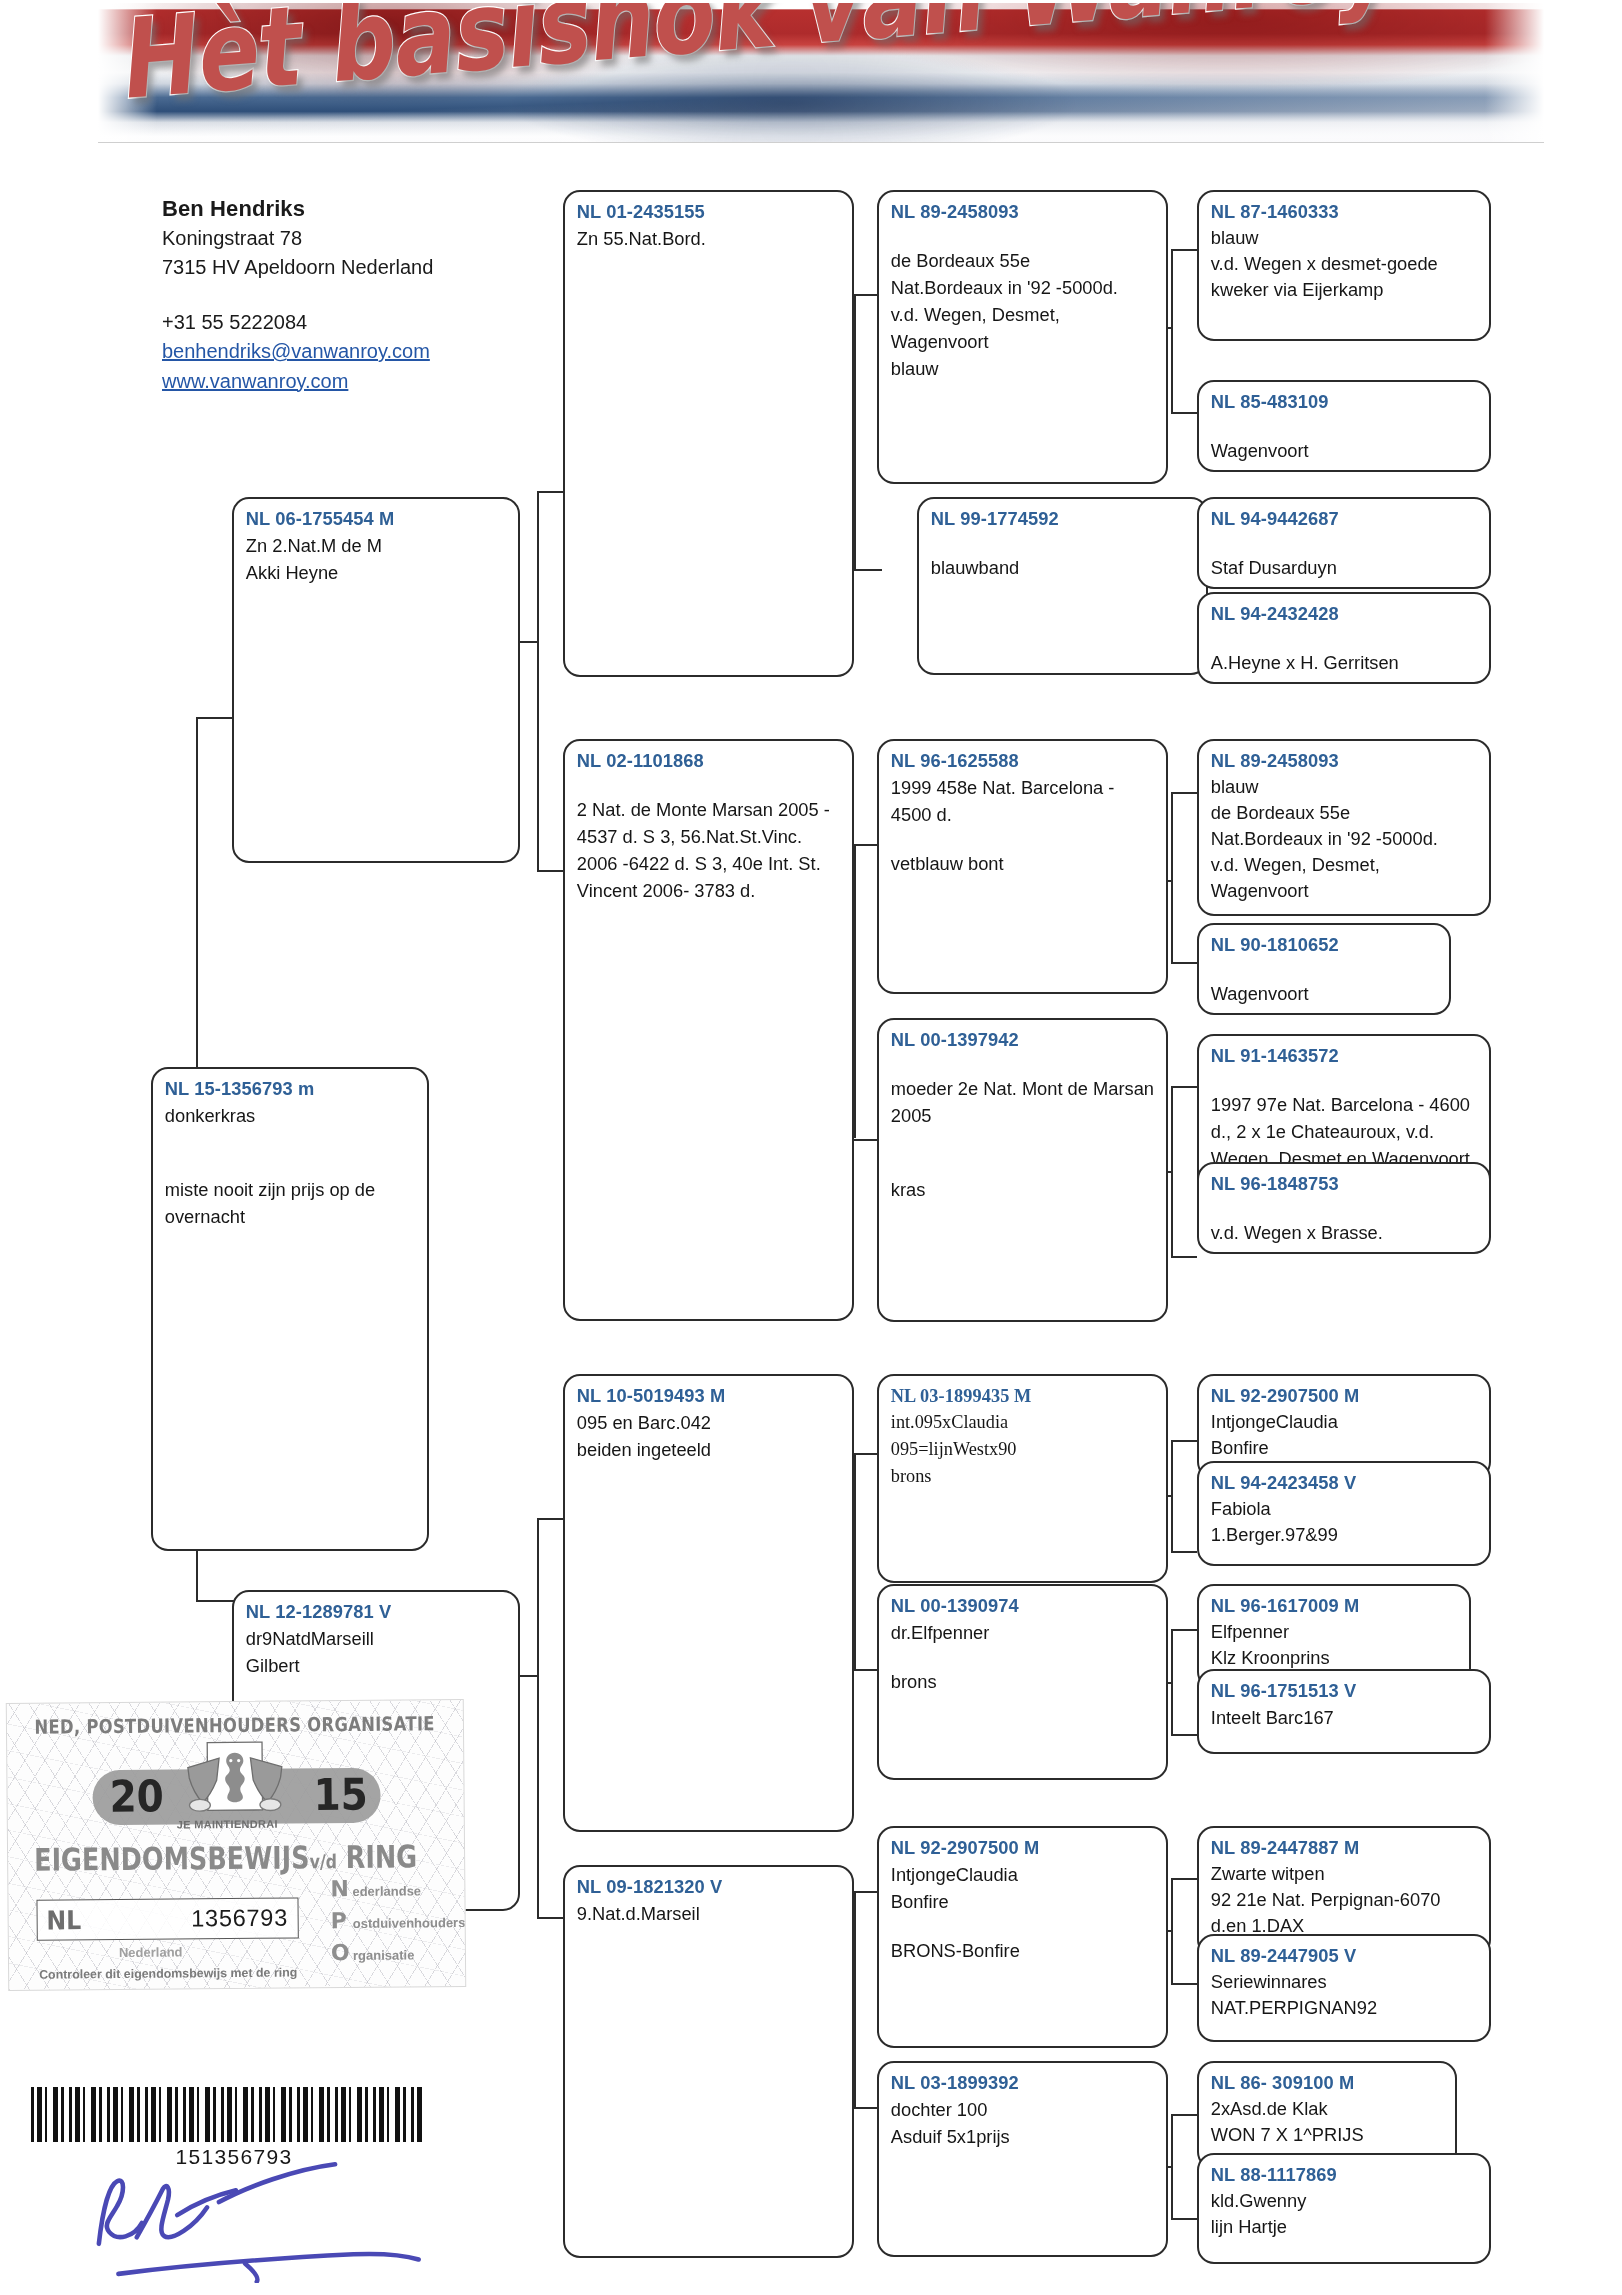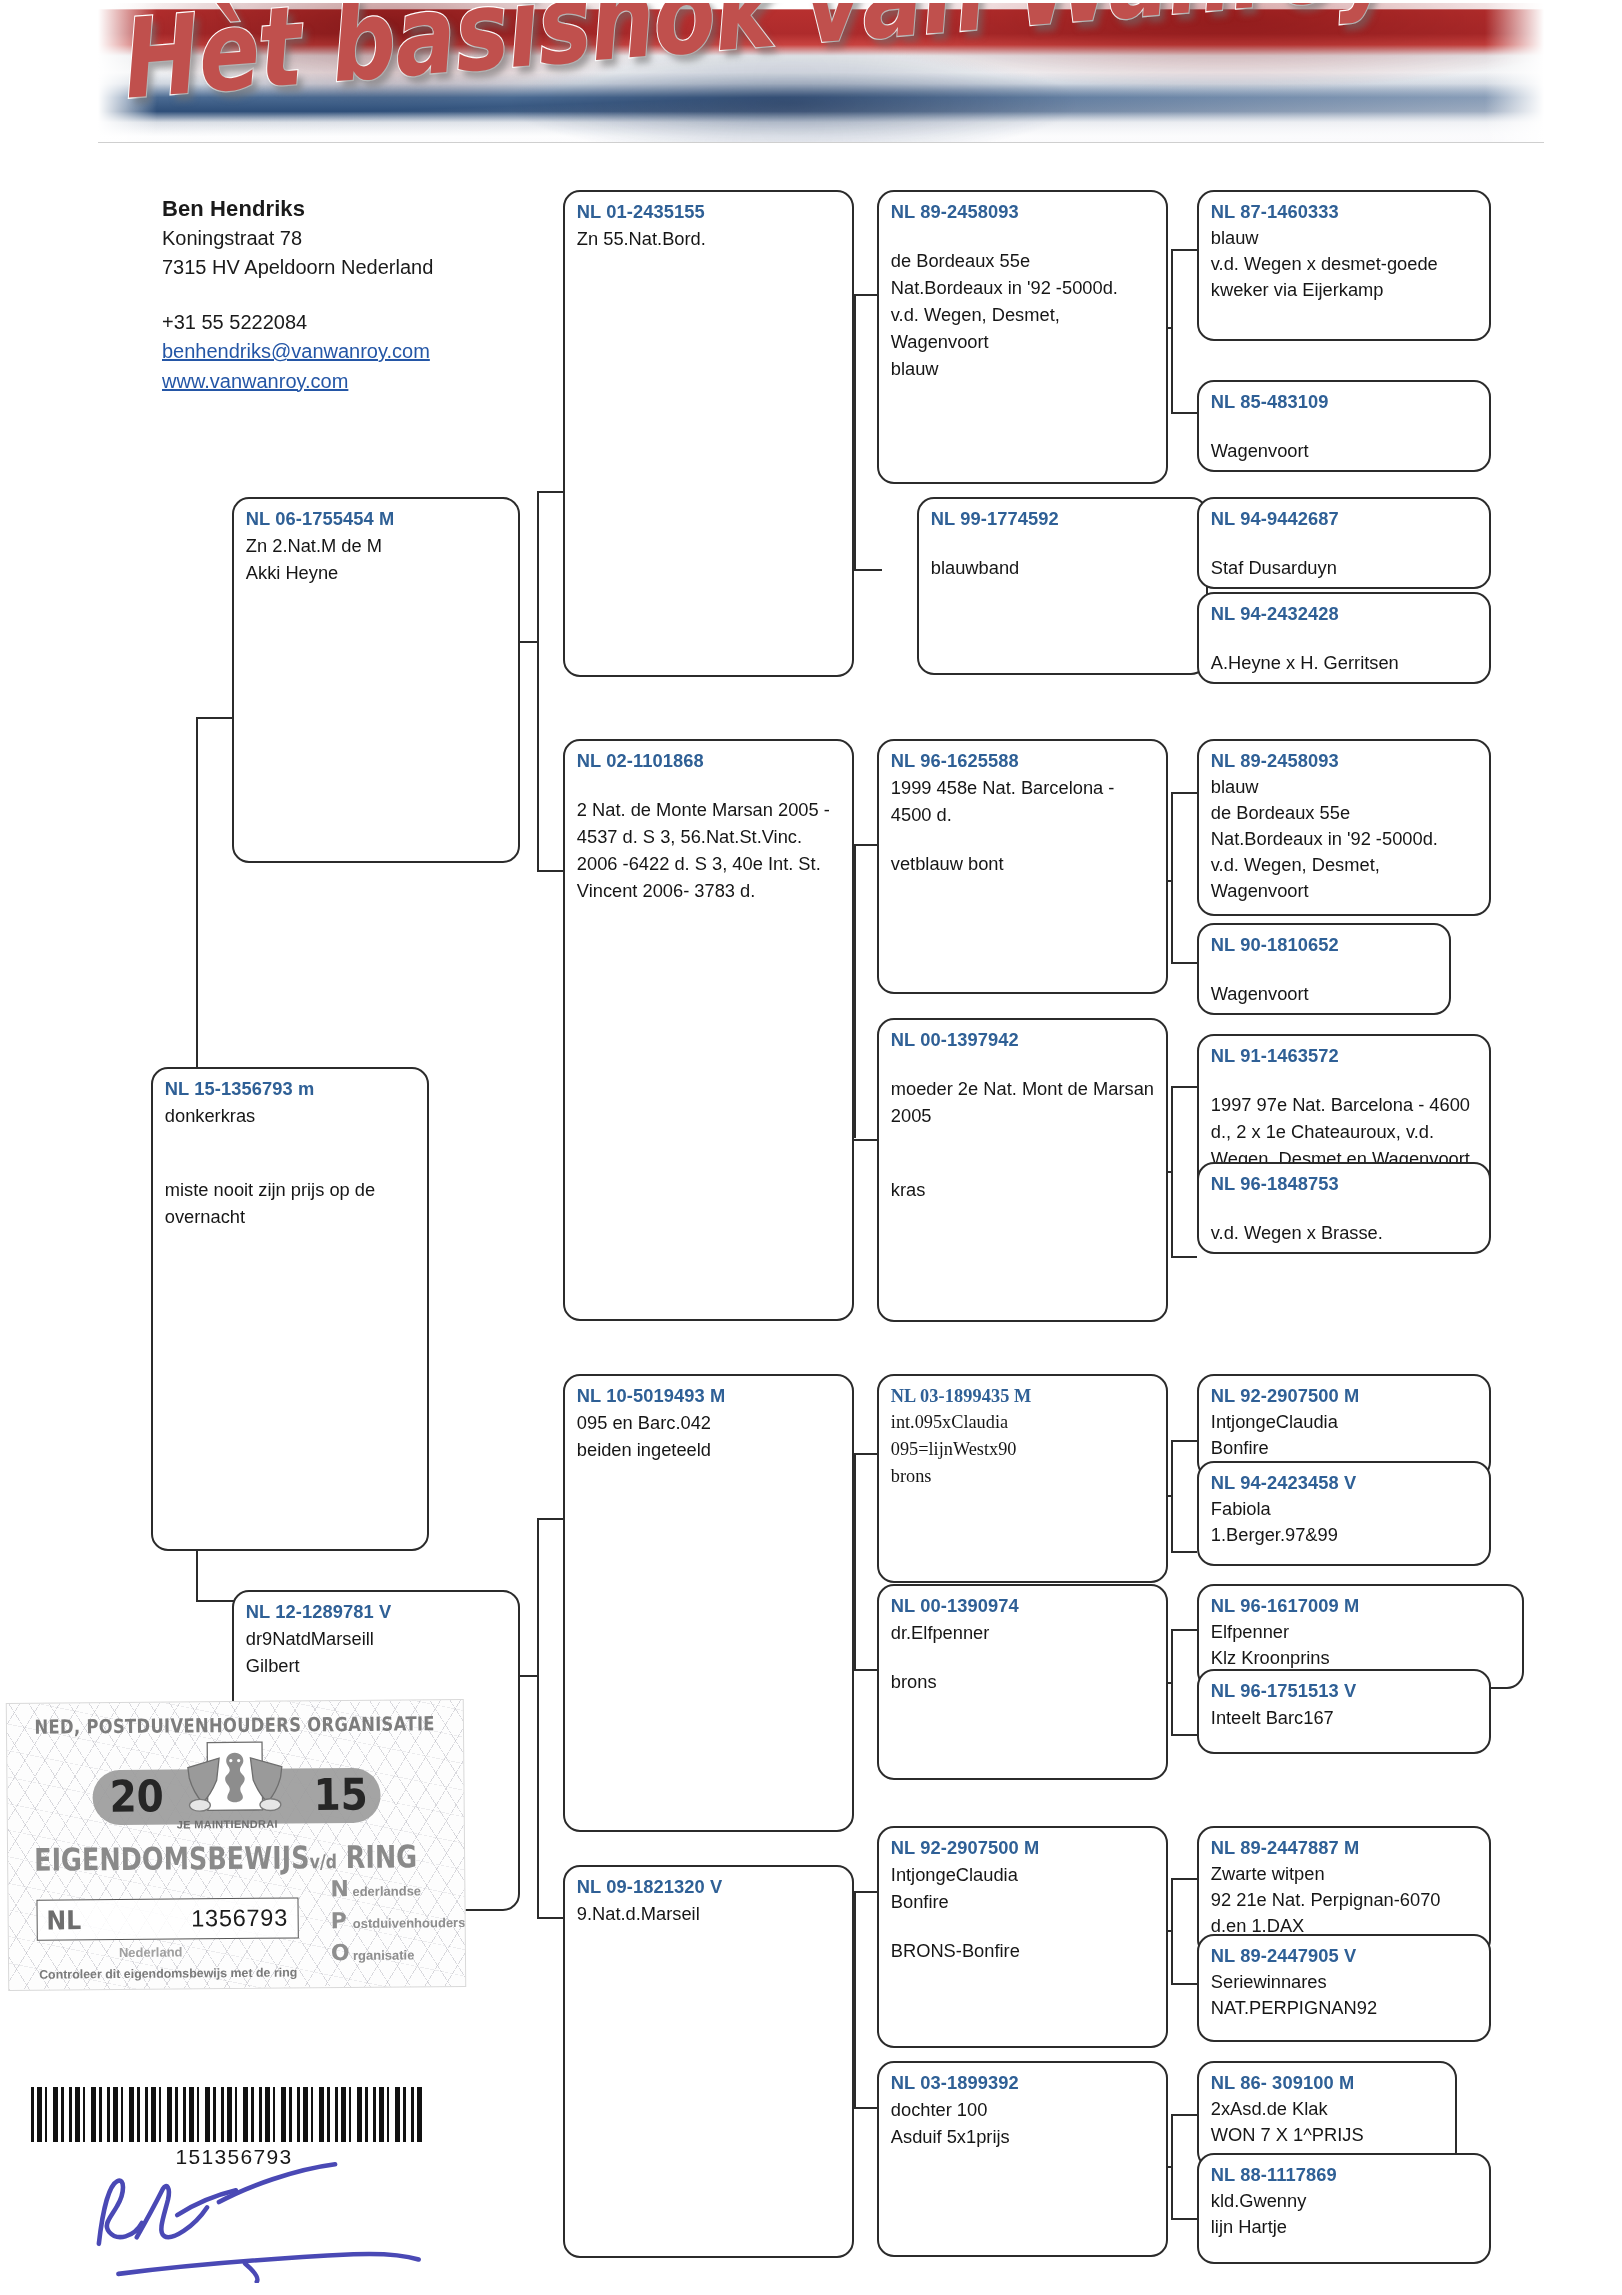--- a/index.html
+++ b/index.html
@@ -411,21 +411,21 @@
     <div class="ptxt tight" style="white-space:pre-line;">IntjongeClaudia
 Bonfire</div>
   </div>
 
   <div class="pbox" style="left:1197px; top:1461px; width:294px; height:105px;">
     <div class="pid">NL 94-2423458 V</div>
     <div class="ptxt tight" style="white-space:pre-line;">Fabiola
 1.Berger.97&amp;99</div>
   </div>
 
-  <div class="pbox" style="left:1197px; top:1584px; width:327px; height:105px;">
+  <div class="pbox" style="left:1197px; top:1584px; width:274px; height:105px;">
     <div class="pid">NL 96-1617009 M</div>
     <div class="ptxt tight" style="white-space:pre-line;">Elfpenner
 Klz Kroonprins</div>
   </div>
 
   <div class="pbox" style="left:1197px; top:1669px; width:294px; height:85px;">
     <div class="pid">NL 96-1751513 V</div>
     <div class="ptxt">Inteelt Barc167</div>
   </div>
 

